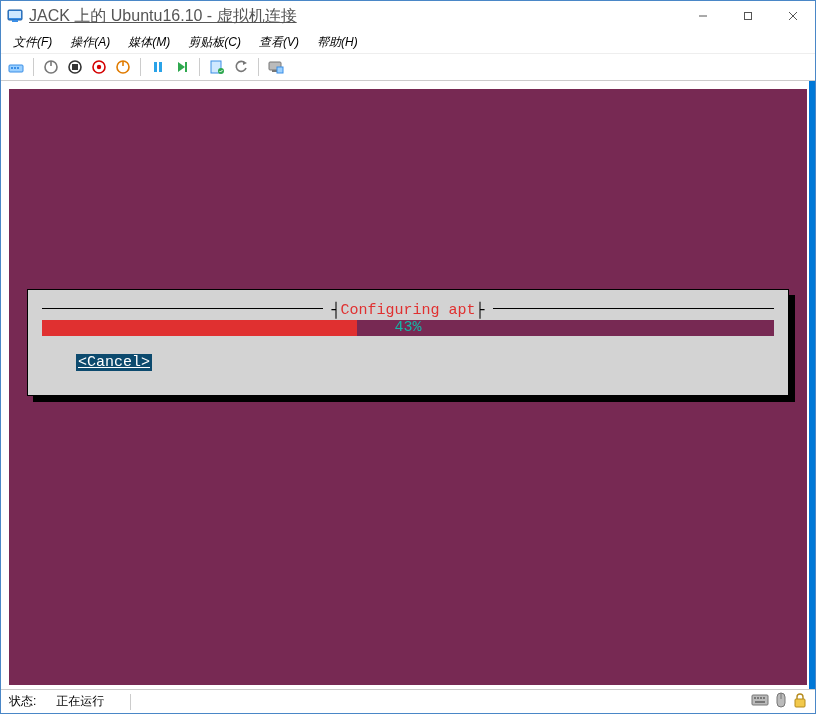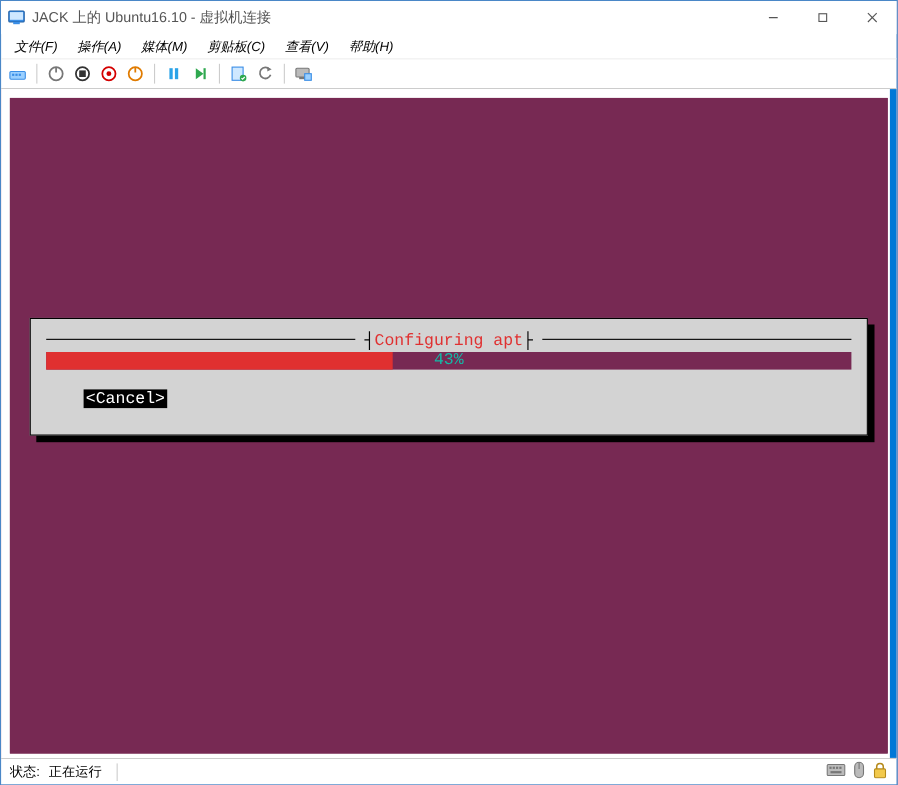--- a/index.html
+++ b/index.html
@@ -1,48 +1,48 @@
 <!DOCTYPE html>
 <html><head>
 <meta charset="utf-8">
 <style>
   * { box-sizing: border-box; margin: 0; padding: 0; }
   body { font-family: "Segoe UI", Tahoma, sans-serif; font-size: 12px; background: #0078d7; }
   .hyperv-window { width: 816px; height: 714px; background: #fff; display: flex; flex-direction: column; border: 1px solid #4a87c7; }
   .titlebar { height: 30px; display: flex; align-items: center; padding: 0 0 0 6px; background: #fff; color: #555; }
   .titlebar-icon { width: 16px; height: 16px; margin-right: 6px; }
-  .titlebar-title { flex: 1; font-size: 13px; }
+  .titlebar-title { flex: 1; font-size: 16px; text-decoration: underline; }
   .win-controls { display: flex; height: 100%; }
   .win-btn { width: 45px; display: flex; align-items: center; justify-content: center; color: #555; }
   .menubar { height: 22px; display: flex; align-items: center; padding: 0 4px; gap: 2px; }
   .menu-item { padding: 2px 8px; font-size: 12px; font-style: italic; }
   .toolbar { height: 28px; display: flex; align-items: center; padding: 0 4px; gap: 2px; border-top: 1px solid #eee; border-bottom: 1px solid #ccc; }
   .tool-btn { width: 22px; height: 22px; display: flex; align-items: center; justify-content: center; border-radius: 2px; }
   .tool-sep { width: 1px; height: 18px; background: #ccc; margin: 0 4px; }
   .vm-area { flex: 1; background: #772953; position: relative; border: 8px solid #fff; border-bottom-width: 4px; }
   .vm-inner { position: absolute; inset: 0; background: #772953; }
   .statusbar { height: 24px; display: flex; align-items: center; padding: 0 8px; border-top: 1px solid #ccc; font-size: 12px; justify-content: space-between; }
-  .status-left { display: flex; align-items: center; gap: 8px; }
+  .status-left { display: flex; align-items: center; gap: 20px; }
   .status-right { display: flex; align-items: center; gap: 6px; }
   .status-sep { width: 1px; height: 16px; background: #ccc; margin: 0 6px; }
 
   
   .installer-wrap { position: absolute; left: 18px; right: 18px; top: 200px; }
   .installer-shadow { position: absolute; top: 6px; left: 6px; right: -6px; bottom: -6px; background: #000; }
   .installer { position: relative; background: #d3d3d3; border: 1px solid #000; padding: 14px 14px 24px 14px; font-family: "Courier New", monospace; font-size: 15px; }
   .installer-title-row { position: relative; height: 0; }
   .installer-title-border { position: absolute; left: 0; right: 0; top: 6px; border-top: 1px solid #000; }
   .installer-title { position: relative; display: table; margin: -2px auto 16px auto; padding: 0 8px; background: #d3d3d3; color: #e03030; }
   .installer-title .pipe { color: #000; }
   .progress-row { margin-top: 18px; height: 16px; background: #772953; position: relative; }
   .progress-fill { position: absolute; left: 0; top: 0; bottom: 0; background: #e03030; }
   .progress-text { position: absolute; inset: 0; color: #14b8a6; text-align: center; line-height: 16px; }
   .retrieving { margin-top: 18px; color: #000; }
   .cancel-row { margin-top: 18px; padding-left: 34px; }
-  .cancel-btn { background: #000000; color: #fff; padding: 0 2px; display: inline-block; }
+  .cancel-btn { background: #0c4a6e; color: #fff; padding: 0 2px; display: inline-block; text-decoration: underline; }
   .right-edge { position: absolute; top: -8px; bottom: -4px; right: -8px; width: 6px; background: #0078d7; }
 </style>
 </head>
 <body>
 
 <div class="hyperv-window">
 
   <div class="titlebar">
     <span class="titlebar-icon">
       <svg viewBox="0 0 16 16" width="16" height="16">

